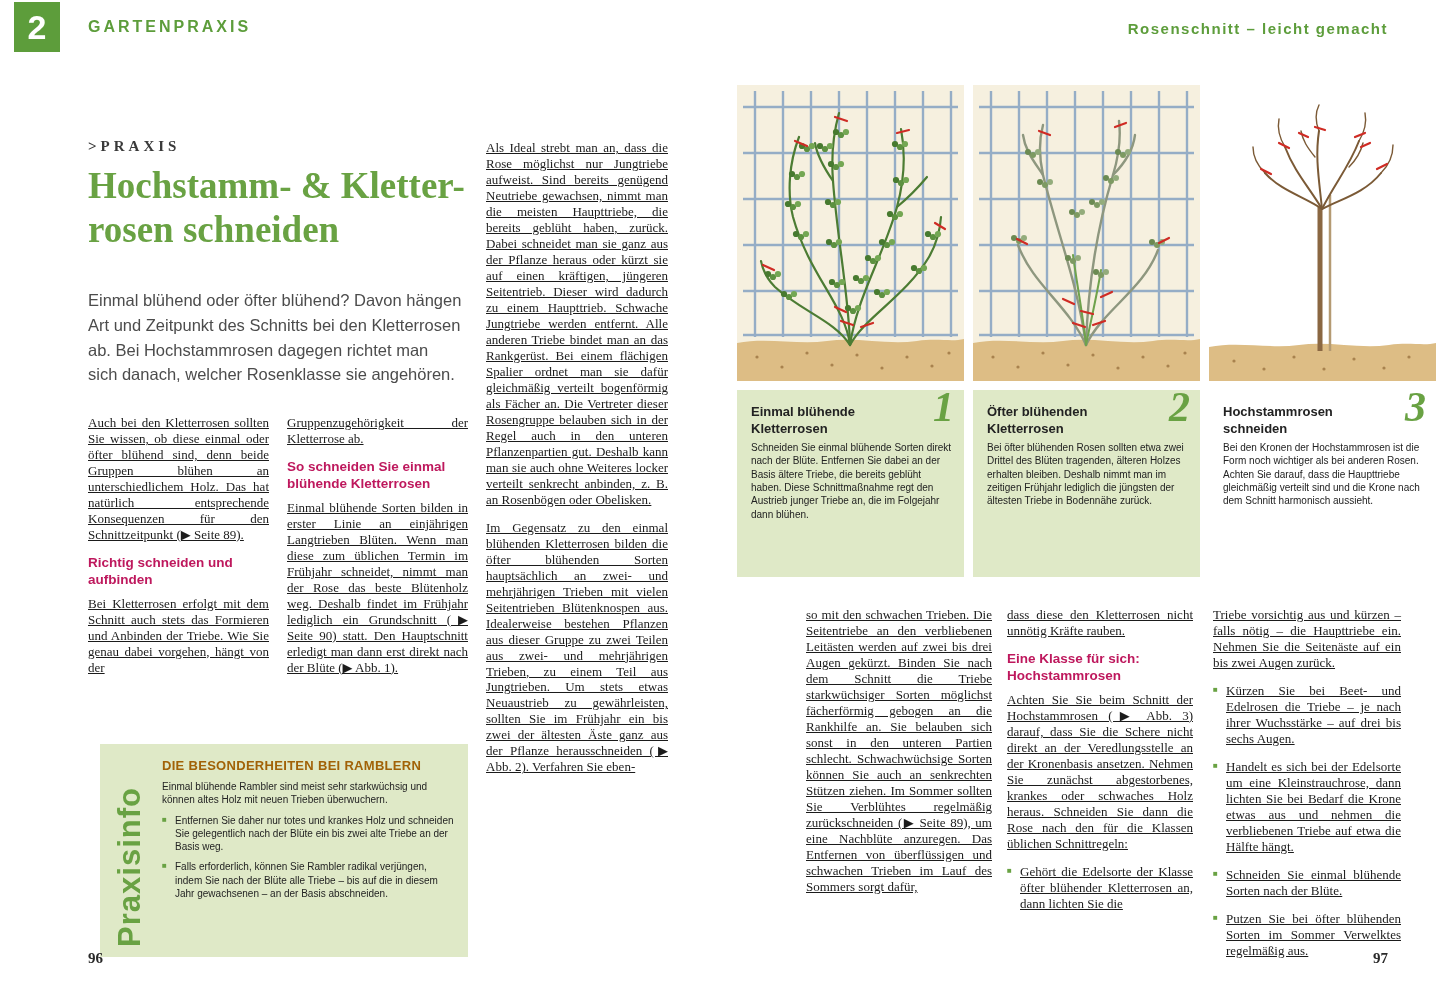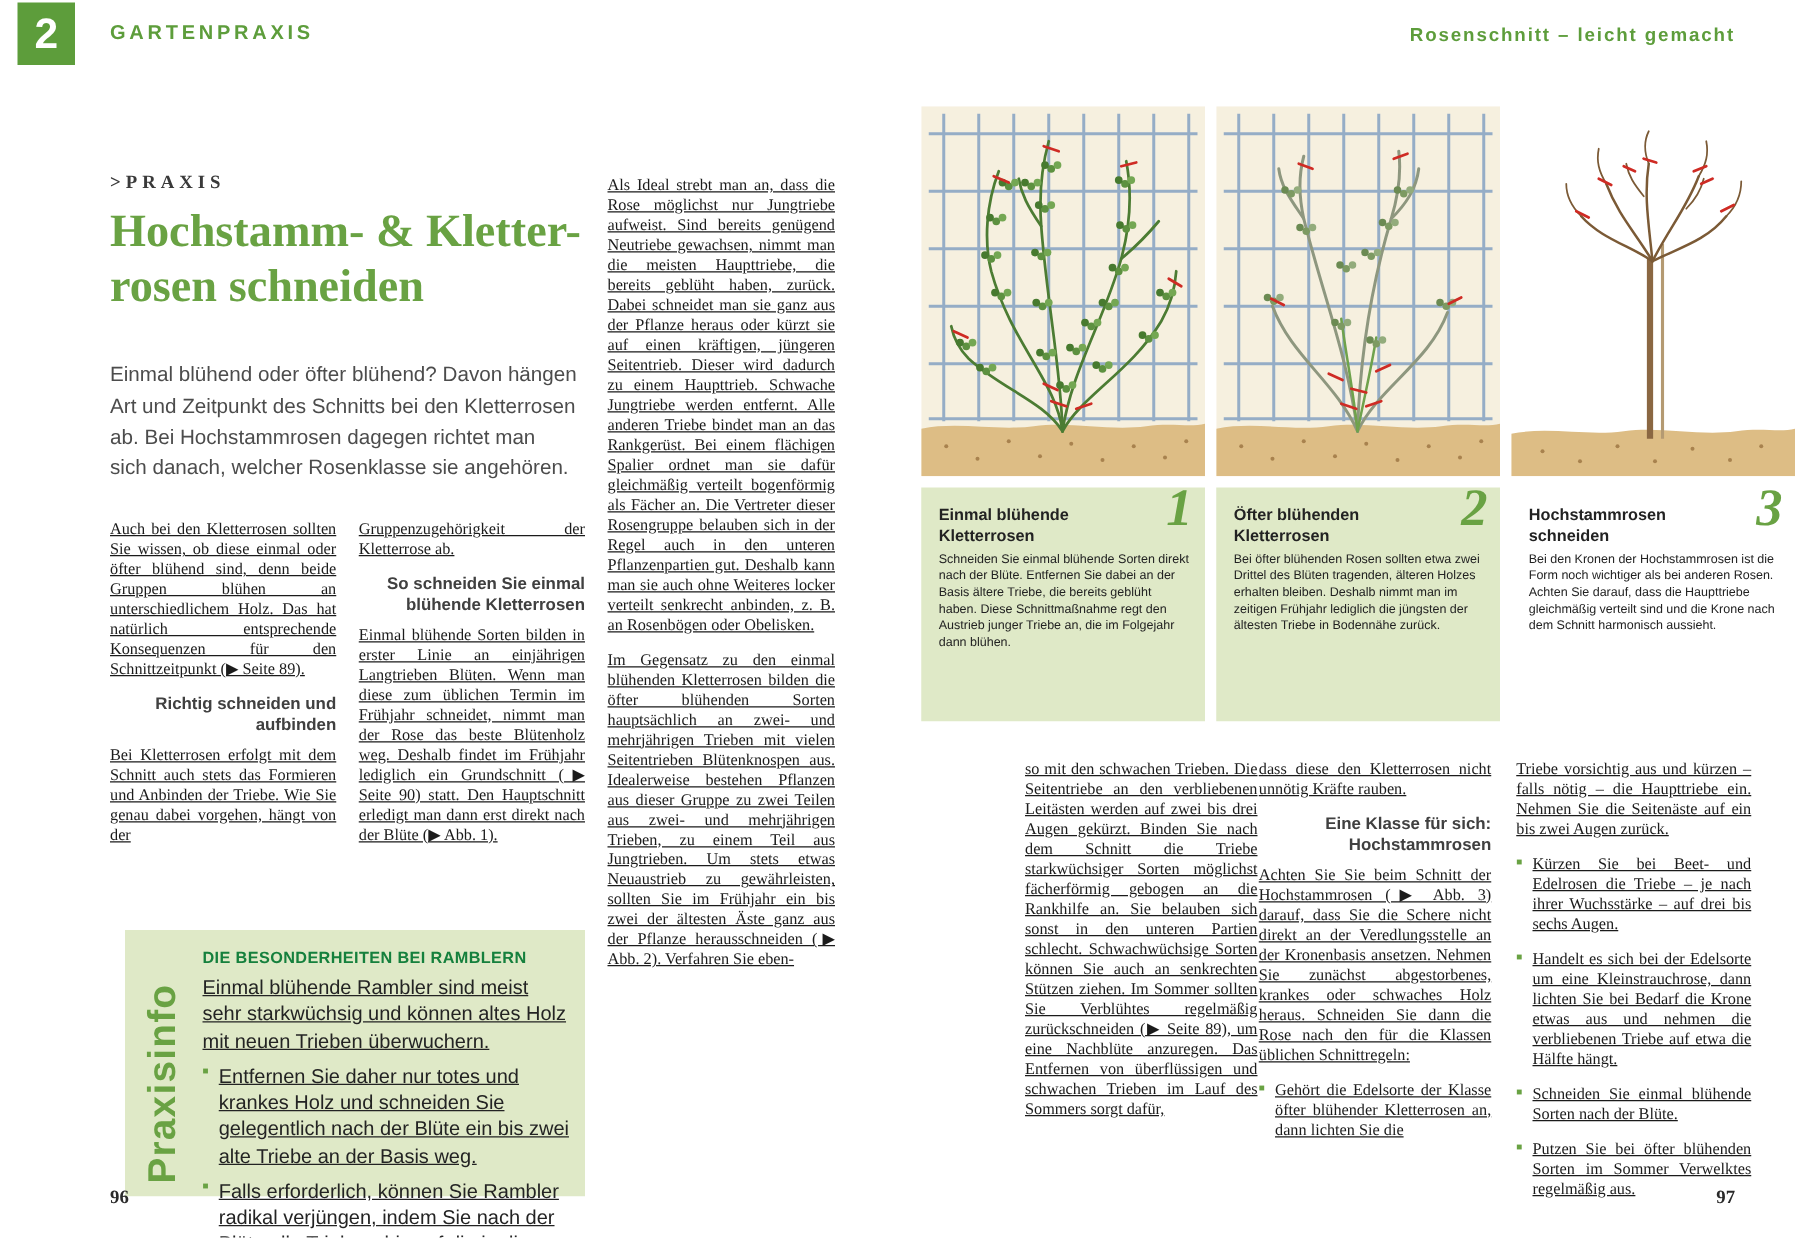--- a/index.html
+++ b/index.html
@@ -25,40 +25,40 @@
     letter-spacing:4px; color:#3a3a3a; }
   .title { left:88px; top:164px; width:410px; margin:0;
     font:bold 37px/1.18 "Liberation Serif", serif; color:#69a243; }
   .intro { left:88px; top:288px; width:374px; margin:0;
     font:16.5px/1.5 "Liberation Sans", sans-serif; color:#4c4c4c; }
 
   .col { position:absolute; }
   .colL1 { left:88px;  top:415px; width:181px; }
   .colL2 { left:287px; top:415px; width:181px; }
   .colL3 { left:486px; top:140px; width:182px; }
-  .colR1 { left:806px;  top:607px; width:186px;margin-left:14px; }
+  .colR1 { left:806px;  top:607px; width:186px; }
   .colR2 { left:1007px; top:607px; width:186px; }
   .colR3 { left:1213px; top:607px; width:188px; }
 
   .col p.body { font-size:13px; line-height:1.23; text-align:justify; margin:0 0 12px;text-decoration:underline; }
   .col h3.sub { font:bold 13.5px/1.25 "Liberation Sans", sans-serif;
-    color:#404040; margin:4px 0 7px;text-align:right; }
+    color:#be185d; margin:4px 0 7px; }
   p.bullet { position:relative; padding-left:13px; }
   p.bullet::before { content:"■"; position:absolute; left:0; top:2px;
     font-size:8px; color:#69a243; }
 
   
   .pinfo { left:100px; top:744px; width:368px; height:213px; background:#dfe9c7; }
   .pinfo .vlabel { position:absolute; left:12px; bottom:10px;
     writing-mode:vertical-rl; transform:rotate(180deg);
     font:bold 31px "Liberation Sans", sans-serif; color:#69a243; letter-spacing:1px; }
   .pinfo .pbody { position:absolute; left:62px; top:14px; right:12px;
     font-family:"Liberation Sans", sans-serif; color:#232323; }
-  .pinfo h4 { font-size:13px; letter-spacing:0.3px; margin:0 0 7px; color:#15803d; }
-  .pinfo p { font-size:16px; line-height:1.33; margin:0 0 7px;text-decoration:underline; }
+  .pinfo h4 { font-size:13px; letter-spacing:0.3px; margin:0 0 7px; color:#a16207; }
+  .pinfo p { font-size:10px; line-height:1.33; margin:0 0 7px; }
   .pinfo p.bullet::before { top:1px; }
 
   
   .fig { position:absolute; top:85px; width:227px; height:296px; }
   .fig1 { left:737px; } .fig2 { left:973px; } .fig3 { left:1209px; }
   .cap { position:absolute; top:390px; width:227px; height:187px;
     padding:14px 12px 10px 14px; background:#dfe9c7;
     font-family:"Liberation Sans", sans-serif; }
   .cap1 { left:737px; } .cap2 { left:973px; } .cap3 { left:1209px; background:#ffffff; }
   .cap .cap-title { font-weight:bold; font-size:13px; line-height:1.3;

